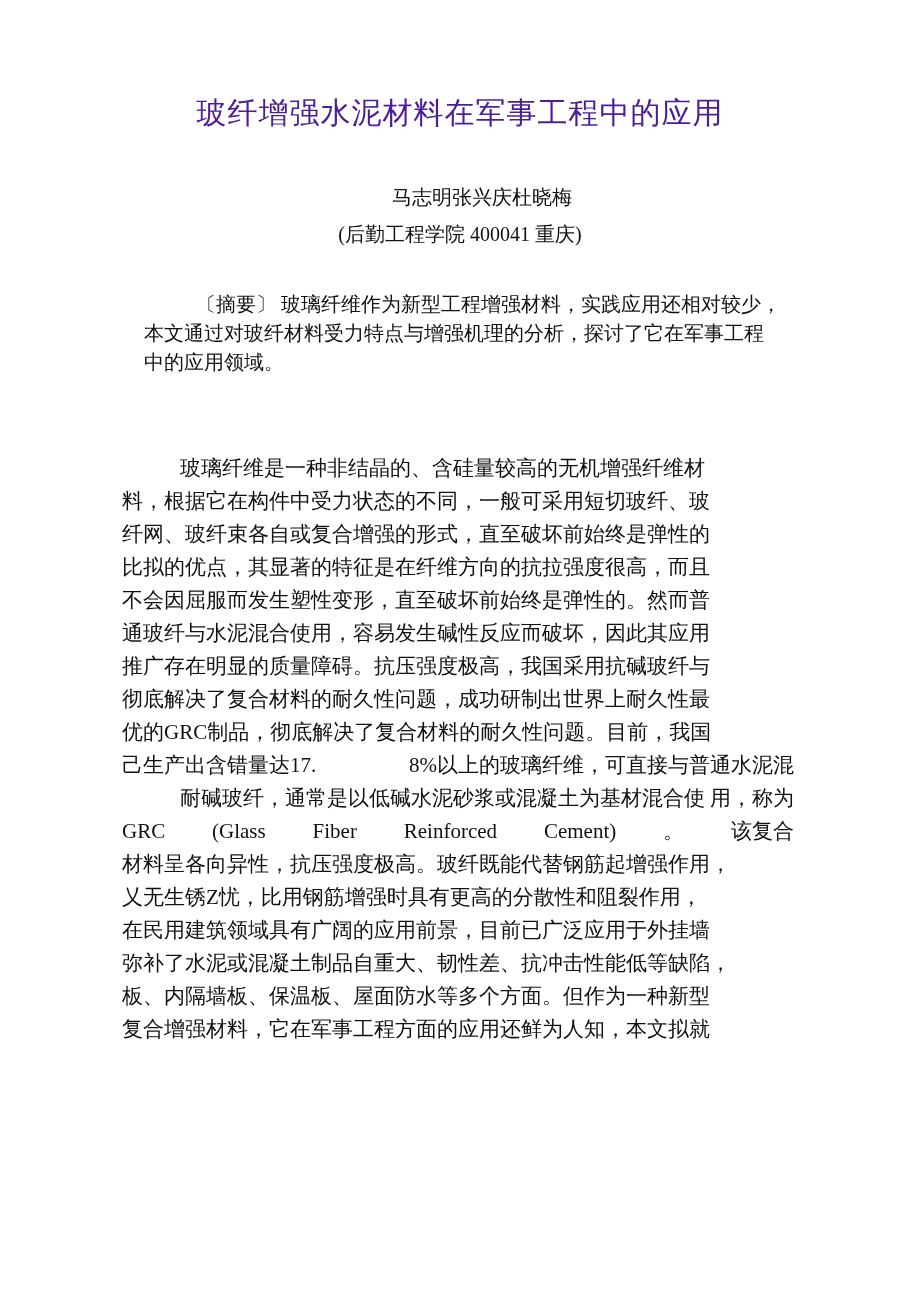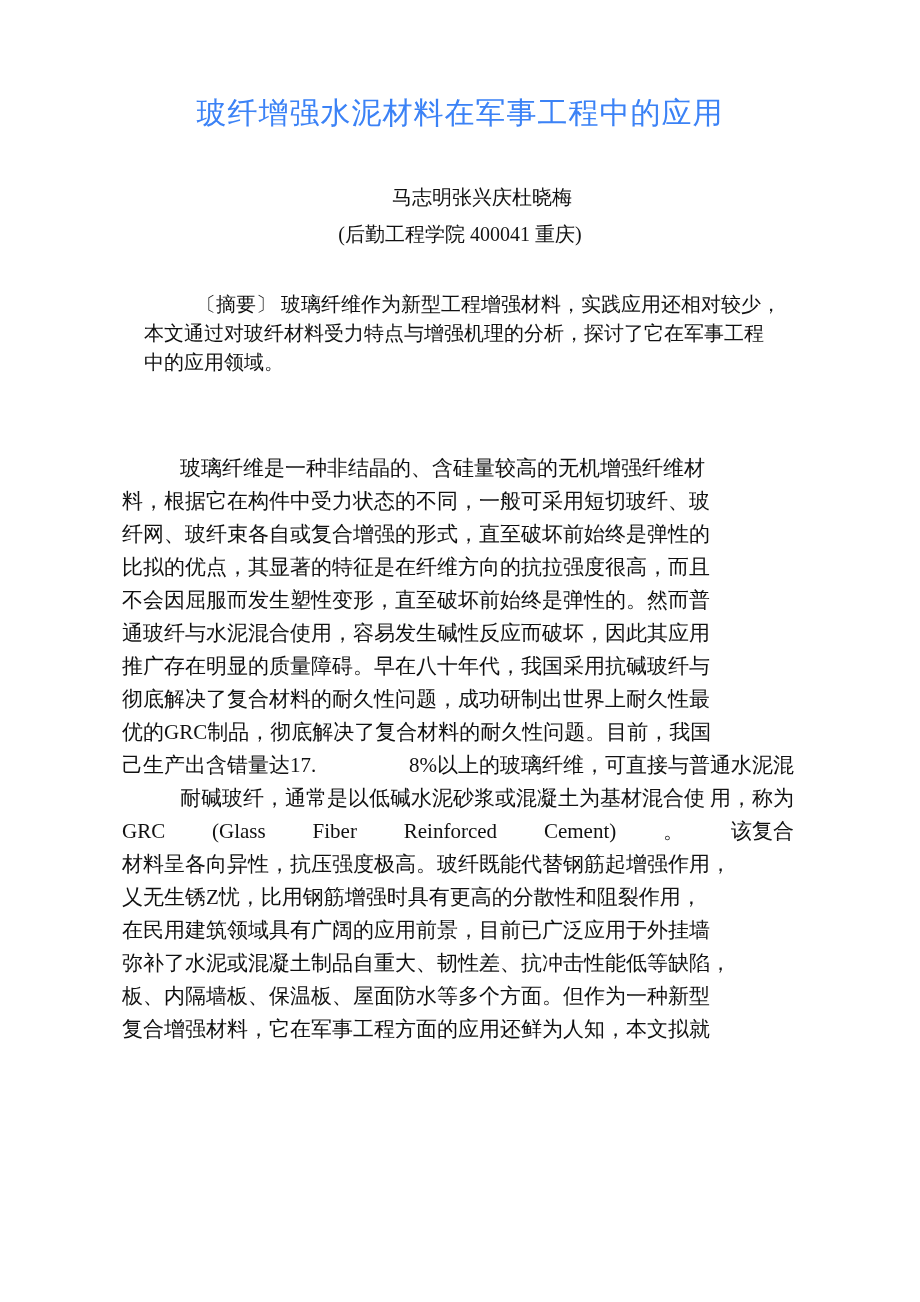--- a/index.html
+++ b/index.html
@@ -16,21 +16,21 @@
   }
   .doc-title {
     position: absolute;
     top: 93px;
     left: 0;
     width: 100%;
     text-align: center;
     font-size: 30px;
     line-height: 40px;
     letter-spacing: 1px;
-    color: #3b82f6;
+    color: #4c1d95;
     white-space: nowrap;
   }
   .byline {
     position: absolute;
     top: 184px;
     left: 0;
     width: 100%;
     text-align: center;
     font-size: 20px;
     line-height: 26px;
@@ -87,21 +87,21 @@
 
   <div class="bodytext">
 
     <div class="para1">
       <div class="line indent">玻璃纤维是一种非结晶的、含硅量较高的无机增强纤维材</div>
       <div class="line">料，根据它在构件中受力状态的不同，一般可采用短切玻纤、玻</div>
       <div class="line">纤网、玻纤束各自或复合增强的形式，直至破坏前始终是弹性的</div>
       <div class="line">比拟的优点，其显著的特征是在纤维方向的抗拉强度很高，而且</div>
       <div class="line">不会因屈服而发生塑性变形，直至破坏前始终是弹性的。然而普</div>
       <div class="line">通玻纤与水泥混合使用，容易发生碱性反应而破坏，因此其应用</div>
-      <div class="line">推广存在明显的质量障碍。早在八十年代，我国采用抗碱玻纤与</div>
+      <div class="line">推广存在明显的质量障碍。抗压强度极高，我国采用抗碱玻纤与</div>
       <div class="line">彻底解决了复合材料的耐久性问题，成功研制出世界上耐久性最</div>
       <div class="line">优的GRC制品，彻底解决了复合材料的耐久性问题。目前，我国</div>
       <div class="line flexline">
         <span>己生产出含错量达17.</span>
         <span>8%以上的玻璃纤维，可直接与普通水泥混</span>
       </div>
     </div>
 
     <div class="para2">
       <div class="line flexline">

